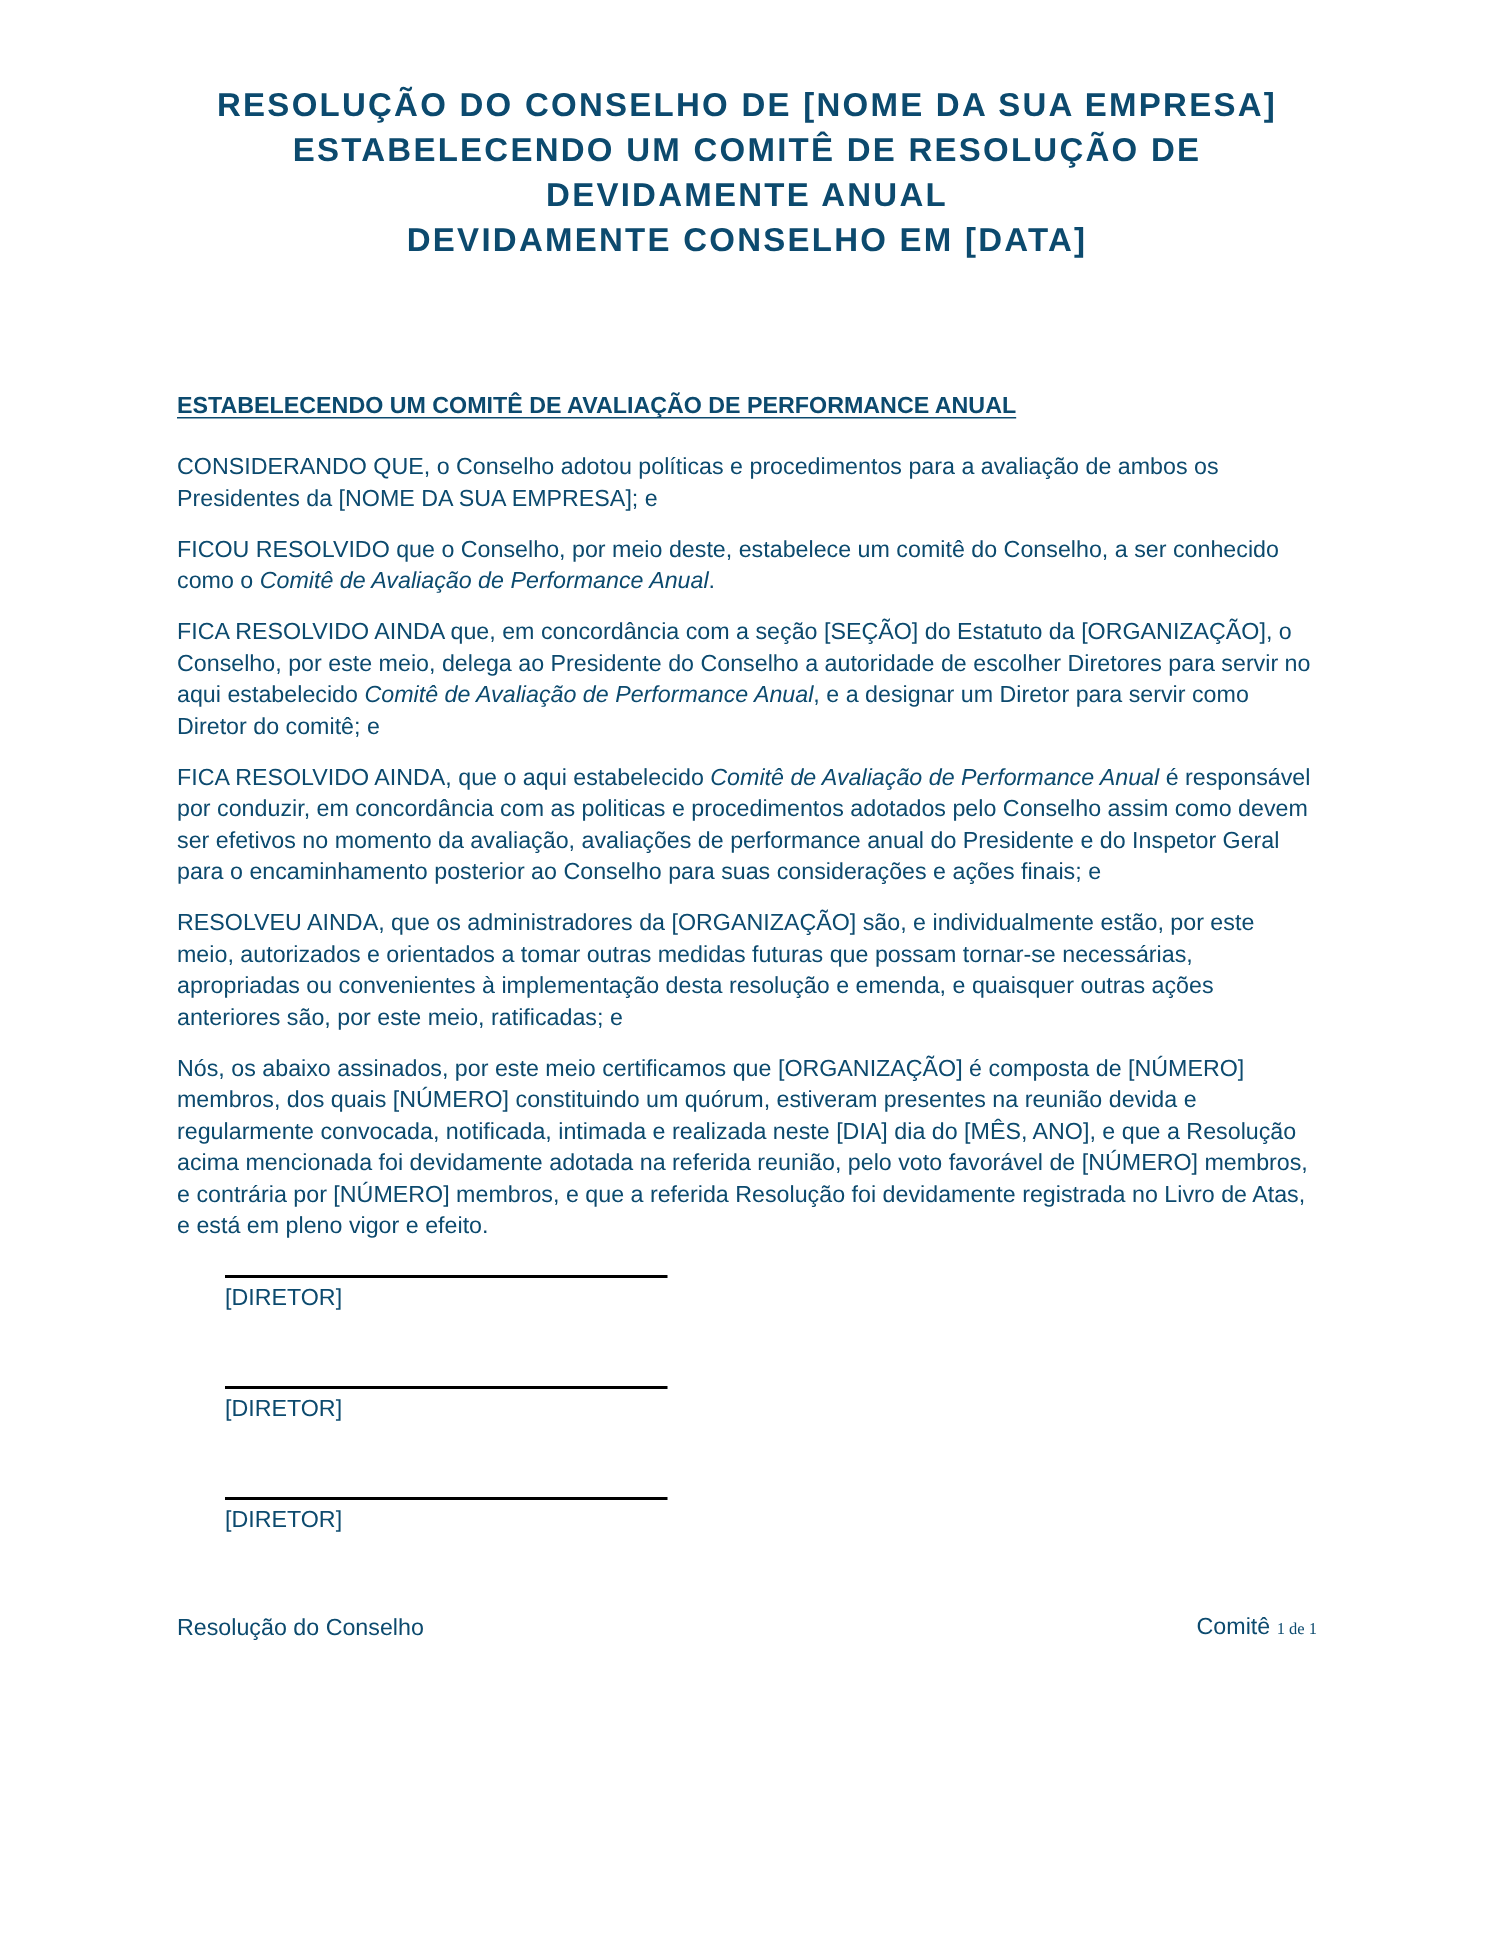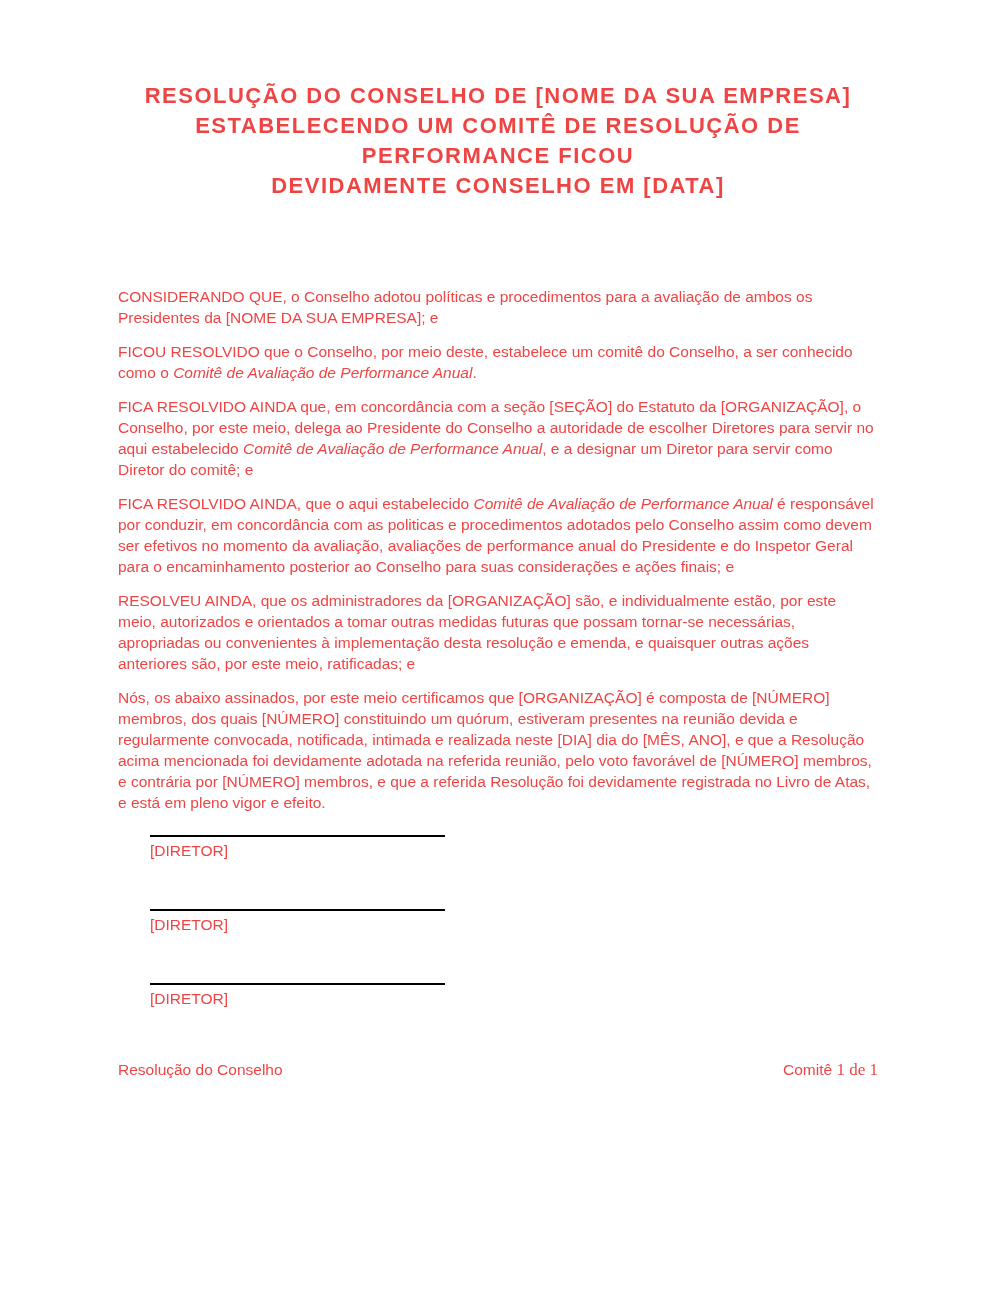--- a/index.html
+++ b/index.html
@@ -9,22 +9,22 @@
   }
   body {
     width: 1000px;
     height: 1290px;
     overflow: hidden;
   }
   .page {
     box-sizing: border-box;
     width: 760px;
     margin-left: 118px;
-    padding-top: 81px;
-    color: #ef4444;
+    padding-top: 55px;
+    color: #0c4a6e;
     font-family: "Liberation Sans", sans-serif;
     font-size: 15.5px;
     line-height: 21px;
   }
   .doc-title {
     text-align: center;
     font-weight: bold;
     font-size: 22px;
     line-height: 30px;
     letter-spacing: 1.5px;
@@ -57,35 +57,36 @@
     margin-top: 3px;
   }
   .footer {
     display: flex;
     justify-content: space-between;
     align-items: center;
     margin-top: 50px;
   }
   .footer .serif {
     font-family: "Liberation Serif", serif;
-    font-size: 17px;
+    font-size: 11px;
   }
 </style>
 </head>
 <body>
 
 <div class="page">
 
   <div class="doc-title">
     <div>RESOLUÇÃO DO CONSELHO DE [NOME DA SUA EMPRESA]</div>
     <div>ESTABELECENDO UM COMITÊ DE RESOLUÇÃO DE</div>
-    <div>PERFORMANCE FICOU</div>
+    <div>DEVIDAMENTE ANUAL</div>
     <div>DEVIDAMENTE CONSELHO EM [DATA]</div>
   </div>
 
+  <div class="section-heading">ESTABELECENDO UM COMITÊ DE AVALIAÇÃO DE PERFORMANCE ANUAL</div>
 
   <p class="para"><span>CONSIDERANDO QUE, o Conselho adotou políticas e procedimentos para a avaliação de ambos os Presidentes da [NOME DA SUA EMPRESA]; e</span><em></em><span></span></p>
 
 
   <p class="para"><span>FICOU RESOLVIDO que o Conselho, por meio deste, estabelece um comitê do Conselho, a ser conhecido como o </span><em>Comitê de Avaliação de Performance Anual</em><span>.</span></p>
 
   <p class="para"><span>FICA RESOLVIDO AINDA que, em concordância com a seção [SEÇÃO] do Estatuto da [ORGANIZAÇÃO], o Conselho, por este meio, delega ao Presidente do Conselho a autoridade de escolher Diretores para servir no aqui estabelecido </span><em>Comitê de Avaliação de Performance Anual</em><span>, e a designar um Diretor para servir como Diretor do comitê; e</span></p>
 
   <p class="para"><span>FICA RESOLVIDO AINDA, que o aqui estabelecido </span><em>Comitê de Avaliação de Performance Anual</em><span> é responsável por conduzir, em concordância com as politicas e procedimentos adotados pelo Conselho assim como devem ser efetivos no momento da avaliação, avaliações de performance anual do Presidente e do Inspetor Geral para o encaminhamento posterior ao Conselho para suas considerações e ações finais; e</span></p>
 

